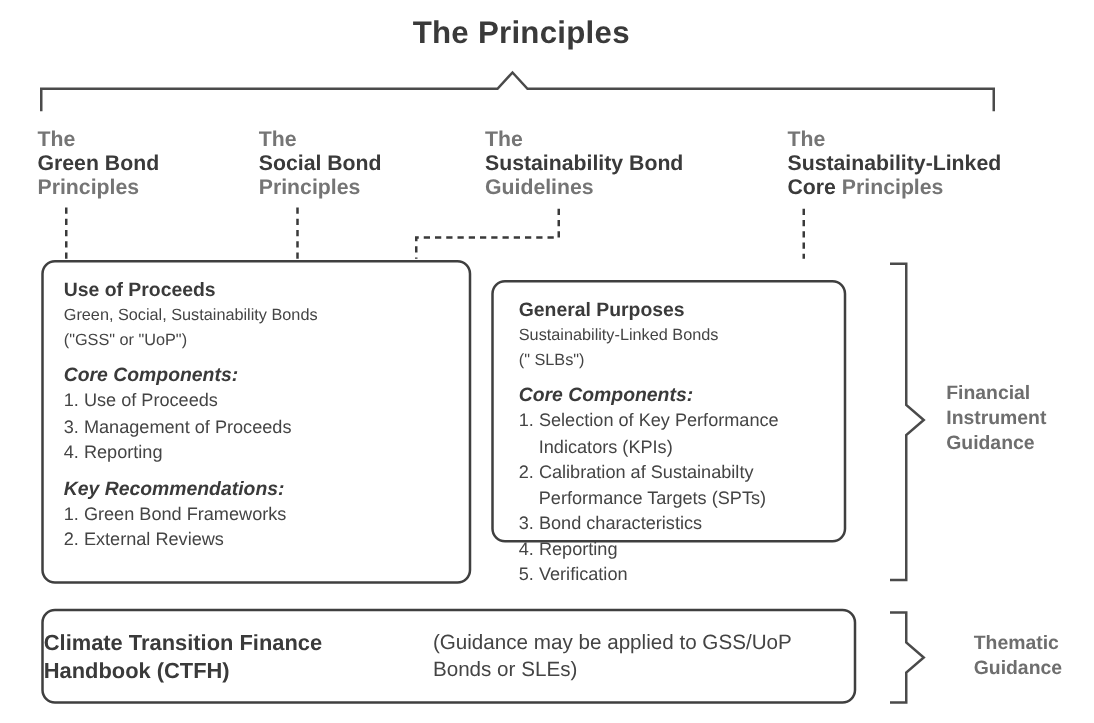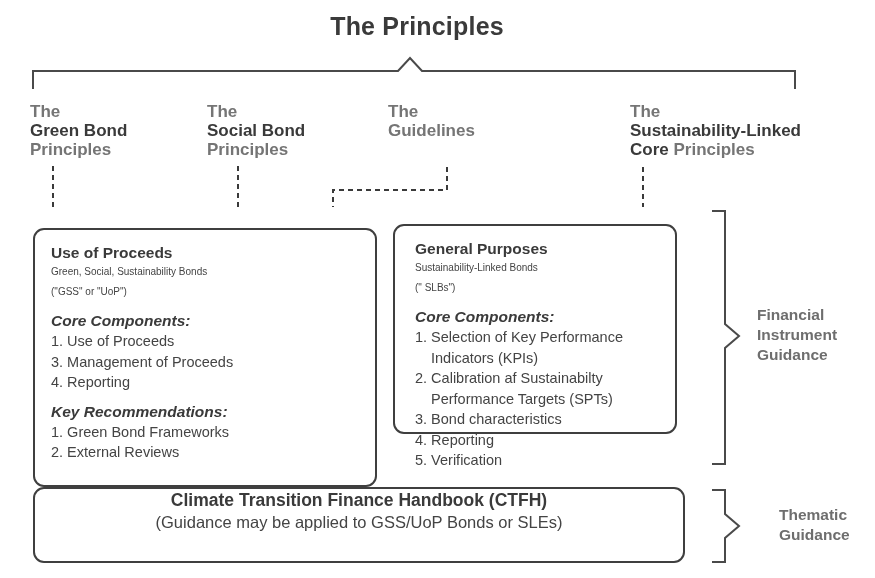--- a/index.html
+++ b/index.html
@@ -17,34 +17,34 @@
   
   .hdr{top:102px;font-size:17px;font-weight:bold;line-height:19px;}
   .hdr-pre,.hdr-post{color:#757575;}
   .hdr-main{color:#3a3a3a;}
   .hdr-post-inline{color:#757575;}
   
   .box{
     border:2px solid #3f3f3f;border-radius:11px;background:#ffffff;
     box-sizing:border-box;
   }
-  #left-box{left:33px;top:208px;width:344px;height:259px;padding:13px 6px 0 16px;margin-top:20px;}
+  #left-box{left:33px;top:208px;width:344px;height:259px;padding:13px 6px 0 16px;}
   #right-box{left:393px;top:224px;width:284px;height:210px;padding:13px 8px 0 20px;}
   .box-heading{font-size:15.5px;font-weight:bold;line-height:19px;margin:0;}
-  .box-line{font-size:10px;line-height:20px;color:#444444;white-space:nowrap;}
+  .box-line{font-size:13px;line-height:20px;color:#444444;white-space:nowrap;}
   .box-subheading{font-size:15.5px;font-weight:bold;line-height:20px;margin-top:9px;font-style:italic;}
   .box-item{
     font-size:14.5px;line-height:20.5px;color:#444444;
     white-space:pre-line;padding-left:16px;text-indent:-16px;
   }
   .nowrap{white-space:nowrap;}
   
   #bottom-box{
     left:33px;top:487px;width:652px;height:76px;
-    display:flex;flex-direction:column;justify-content:flex-start;align-items:center;
+    display:flex;flex-direction:row;justify-content:space-between;align-items:center;
   }
   #bottom-box .bb-line1{font-size:17.5px;font-weight:bold;line-height:22px;color:#3a3a3a;}
   #bottom-box .bb-line2{font-size:16.5px;line-height:22px;color:#444444;}
   
   .brace-label{
     color:#6e6e6e;font-weight:bold;font-size:15.5px;line-height:20px;
     white-space:pre-line;
   }
   #financial-label{left:757px;top:305px;}
   #thematic-label{left:779px;top:505px;}
@@ -73,20 +73,21 @@
   <div class="hdr-main">Green Bond</div>
   <div class="hdr-post">Principles</div>
 </div>
 <div class="abs hdr" style="left:207px">
   <div class="hdr-pre">The</div>
   <div class="hdr-main">Social Bond</div>
   <div class="hdr-post">Principles</div>
 </div>
 <div class="abs hdr" style="left:388px">
   <div class="hdr-pre">The</div>
+  <div class="hdr-main">Sustainability Bond</div>
   <div class="hdr-post">Guidelines</div>
 </div>
 <div class="abs hdr" style="left:630px">
   <div class="hdr-pre">The</div>
   <div class="hdr-main">Sustainability-Linked</div>
   <div><span class="hdr-main">Core</span> <span class="hdr-post-inline">Principles</span></div>
 </div>
 
 <div id="left-box" class="abs box">
   <div class="box-heading">Use of Proceeds</div>

